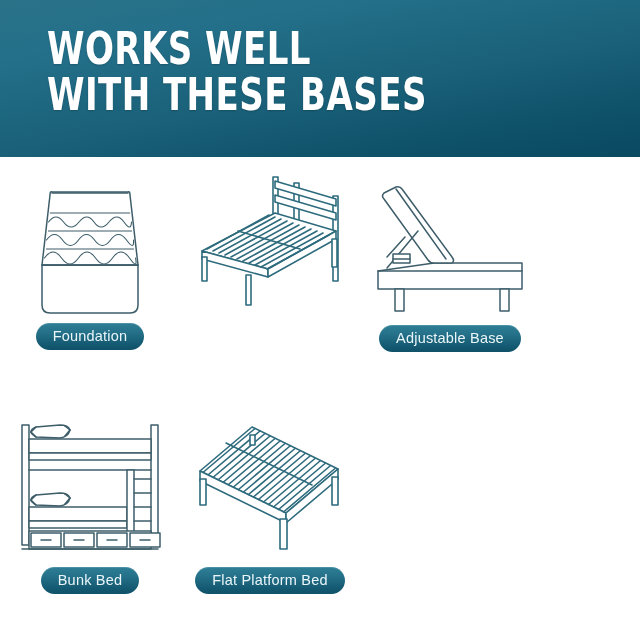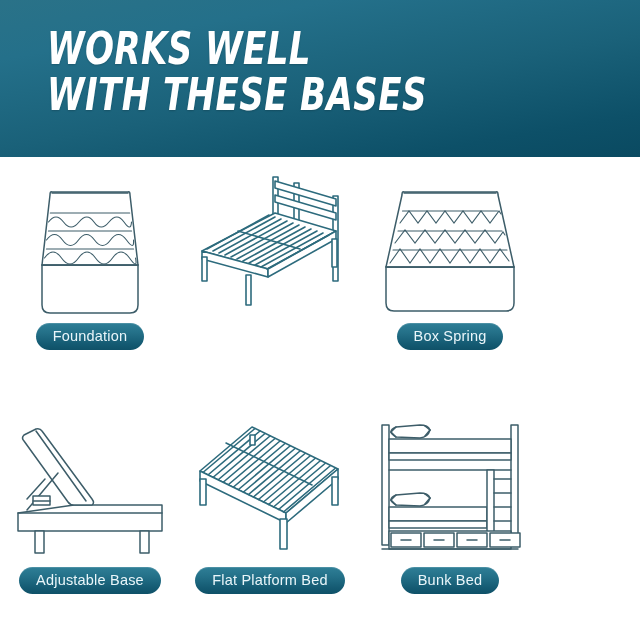--- a/index.html
+++ b/index.html
@@ -9,21 +9,20 @@
     background:#ffffff;
     font-family:"Liberation Sans", sans-serif;
     overflow:hidden;
   }
   #page{position:relative;width:640px;height:640px;background:#fff;overflow:hidden;}
 
   
   #header{
     position:absolute;left:0;top:0;width:640px;height:157px;
     background:linear-gradient(170deg,#2a7288 0%,#24708a 22%,#1a6179 55%,#0d5068 84%,#0a4a61 100%);
-    font-style:italic;
   }
   #header-title{
     position:absolute;left:47px;top:26px;
     color:#ffffff;
     font-family:"Liberation Sans Narrow","DejaVu Sans Condensed","Liberation Sans",sans-serif;
     font-weight:bold;
     font-size:44px;
     line-height:46px;
     letter-spacing:0.5px;
     text-transform:uppercase;
@@ -144,41 +143,20 @@
 
           <path class="ln-t" d="M58 62 L120 80" stroke-width="1.2"></path>
 
           <path class="ln-tw" d="M22 88 L27 88 L27 112 L22 112 Z"></path>
           <path class="ln-tw" d="M66 106 L71 106 L71 136 L66 136 Z"></path>
           <path class="ln-tw" d="M152 70 L157 70 L157 98 L152 98 Z"></path>
         </svg>
       </div>
     </div>
 
-    <div class="cell">
-      <div class="art">
-        <svg viewBox="0 0 180 150" xmlns="http://www.w3.org/2000/svg">
-
-          <path class="ln-w" d="M26 98 L26 134 Q26 142 34 142 L146 142 Q154 142 154 134 L154 98 Z"></path>
-
-          <path class="ln-w" d="M44 23 Q42 22 42 26 L26 98 L154 98 L138 26 Q138 22 136 23 Z"></path>
-          <path class="ln" d="M44 24 L136 24"></path>
-          <path class="ln" d="M26 98 L154 98"></path>
-
-          <path class="ln-thin" d="M40 54 L49 42 L58 54 L67 42 L76 54 L85 42 L94 54 L103 42 L112 54 L121 42 L130 54 L139 42 L141 45"></path>
-          <path class="ln-thin" d="M35 74 L45 61 L55 74 L65 61 L75 74 L85 61 L95 74 L105 61 L115 74 L125 61 L135 74 L143 63 L145 66"></path>
-          <path class="ln-thin" d="M30 94 L40 80 L50 94 L60 80 L70 94 L80 80 L90 94 L100 80 L110 94 L120 80 L130 94 L140 80 L149 92"></path>
-
-          <path class="ln-thin" d="M42.5 42 L137.5 42"></path>
-          <path class="ln-thin" d="M38 62 L142 62"></path>
-          <path class="ln-thin" d="M33 81 L147 81"></path>
-        </svg>
-      </div>
-      <div class="pill">Box Spring</div>
-    </div>
 
     <div class="cell pill-row2">
       <div class="art">
         <svg viewBox="0 0 180 150" xmlns="http://www.w3.org/2000/svg">
 
           <path class="ln-w" d="M18 100 L18 118 L162 118 L162 92 L74 92 Z"></path>
           <path class="ln" d="M18 100 L162 100"></path>
 
           <path class="ln-w" d="M24 28 Q21 25 24 22 L36 16 Q40 15 42 18 L92 86 Q95 90 92 92 L74 92 Q70 92 68 89 Z"></path>
 
@@ -188,20 +166,78 @@
           <path class="ln" d="M27 86 L45 66"></path>
 
           <path class="ln-w" d="M33 83 L50 83 L50 92 L33 92 Z"></path>
           <path class="ln" d="M33 88 L50 88"></path>
 
           <path class="ln-w" d="M35 118 L44 118 L44 140 L35 140 Z"></path>
           <path class="ln-w" d="M140 118 L149 118 L149 140 L140 140 Z"></path>
         </svg>
       </div>
       <div class="pill">Adjustable Base</div>
+    </div>
+
+    <div class="cell pill-row2">
+      <div class="art">
+        <svg viewBox="0 0 180 150" xmlns="http://www.w3.org/2000/svg">
+
+          <path class="ln-w" d="M22 12 L29 12 L29 132 L22 132 Z"></path>
+          <path class="ln-w" d="M151 12 L158 12 L158 132 L151 132 Z"></path>
+
+          <path class="ln-w" d="M29 26 L151 26 L151 40 L29 40 Z"></path>
+
+          <path class="ln-w" d="M29 40 L151 40 L151 47 L29 47 Z"></path>
+
+          <path class="ln-w" d="M36 14 L60 12 Q68 12 70 17 Q68 24 60 25 L36 24 Q31 21 31 19 Q31 16 36 14 Z"></path>
+          <path class="ln" d="M31 19 L36 14"></path>
+          <path class="ln" d="M31 19 L36 24"></path>
+          <path class="ln" d="M70 17 L65 13"></path>
+          <path class="ln" d="M70 17 L65 23"></path>
+
+          <path class="ln" d="M29 57 L151 57"></path>
+
+          <path class="ln-w" d="M29 94 L127 94 L127 108 L29 108 Z"></path>
+          <path class="ln-w" d="M29 108 L127 108 L127 115 L29 115 Z"></path>
+
+          <path class="ln-w" d="M36 82 L60 80 Q68 80 70 85 Q68 92 60 93 L36 92 Q31 89 31 87 Q31 84 36 82 Z"></path>
+          <path class="ln" d="M31 87 L36 82"></path>
+          <path class="ln" d="M31 87 L36 92"></path>
+          <path class="ln" d="M70 85 L65 81"></path>
+          <path class="ln" d="M70 85 L65 91"></path>
+
+          <path class="ln-w" d="M127 57 L134 57 L134 132 L127 132 Z"></path>
+
+          <g class="ln">
+            <path d="M134 66 L151 66"></path>
+            <path d="M134 80 L151 80"></path>
+            <path d="M134 94 L151 94"></path>
+            <path d="M134 108 L151 108"></path>
+            <path d="M134 120 L151 120"></path>
+          </g>
+
+          <path class="ln-w" d="M29 118 L151 118 L151 136 L29 136 Z"></path>
+          <g>
+            <path class="ln-w" d="M31 120 L61 120 L61 134 L31 134 Z"></path>
+            <path class="ln-w" d="M64 120 L94 120 L94 134 L64 134 Z"></path>
+            <path class="ln-w" d="M97 120 L127 120 L127 134 L97 134 Z"></path>
+            <path class="ln-w" d="M130 120 L160 120 L160 134 L130 134 Z"></path>
+          </g>
+          <g class="ln" stroke-width="1.6">
+            <path d="M41 127 L51 127"></path>
+            <path d="M74 127 L84 127"></path>
+            <path d="M107 127 L117 127"></path>
+            <path d="M140 127 L150 127"></path>
+          </g>
+
+          <path class="ln" d="M22 136 L158 136"></path>
+        </svg>
+      </div>
+      <div class="pill">Bunk Bed</div>
     </div>
 
     <div class="cell pill-row2">
       <div class="art">
         <svg viewBox="0 0 180 150" xmlns="http://www.w3.org/2000/svg">
 
           <path class="ln-tw" d="M72 14 L158 56 L106 100 L20 58 Z"></path>
 
           <path class="ln-tw" d="M20 58 L20 68 L106 110 L106 100 Z"></path>
 
@@ -231,72 +267,14 @@
 
           <path class="ln-tw" d="M20 66 L26 66 L26 92 L20 92 Z"></path>
           <path class="ln-tw" d="M100 106 L107 106 L107 136 L100 136 Z"></path>
           <path class="ln-tw" d="M152 64 L158 64 L158 92 L152 92 Z"></path>
           <path class="ln-tw" d="M70 22 L75 22 L75 32 L70 32 Z"></path>
         </svg>
       </div>
       <div class="pill">Flat Platform Bed</div>
     </div>
 
-    <div class="cell pill-row2">
-      <div class="art">
-        <svg viewBox="0 0 180 150" xmlns="http://www.w3.org/2000/svg">
-
-          <path class="ln-w" d="M22 12 L29 12 L29 132 L22 132 Z"></path>
-          <path class="ln-w" d="M151 12 L158 12 L158 132 L151 132 Z"></path>
-
-          <path class="ln-w" d="M29 26 L151 26 L151 40 L29 40 Z"></path>
-
-          <path class="ln-w" d="M29 40 L151 40 L151 47 L29 47 Z"></path>
-
-          <path class="ln-w" d="M36 14 L60 12 Q68 12 70 17 Q68 24 60 25 L36 24 Q31 21 31 19 Q31 16 36 14 Z"></path>
-          <path class="ln" d="M31 19 L36 14"></path>
-          <path class="ln" d="M31 19 L36 24"></path>
-          <path class="ln" d="M70 17 L65 13"></path>
-          <path class="ln" d="M70 17 L65 23"></path>
-
-          <path class="ln" d="M29 57 L151 57"></path>
-
-          <path class="ln-w" d="M29 94 L127 94 L127 108 L29 108 Z"></path>
-          <path class="ln-w" d="M29 108 L127 108 L127 115 L29 115 Z"></path>
-
-          <path class="ln-w" d="M36 82 L60 80 Q68 80 70 85 Q68 92 60 93 L36 92 Q31 89 31 87 Q31 84 36 82 Z"></path>
-          <path class="ln" d="M31 87 L36 82"></path>
-          <path class="ln" d="M31 87 L36 92"></path>
-          <path class="ln" d="M70 85 L65 81"></path>
-          <path class="ln" d="M70 85 L65 91"></path>
-
-          <path class="ln-w" d="M127 57 L134 57 L134 132 L127 132 Z"></path>
-
-          <g class="ln">
-            <path d="M134 66 L151 66"></path>
-            <path d="M134 80 L151 80"></path>
-            <path d="M134 94 L151 94"></path>
-            <path d="M134 108 L151 108"></path>
-            <path d="M134 120 L151 120"></path>
-          </g>
-
-          <path class="ln-w" d="M29 118 L151 118 L151 136 L29 136 Z"></path>
-          <g>
-            <path class="ln-w" d="M31 120 L61 120 L61 134 L31 134 Z"></path>
-            <path class="ln-w" d="M64 120 L94 120 L94 134 L64 134 Z"></path>
-            <path class="ln-w" d="M97 120 L127 120 L127 134 L97 134 Z"></path>
-            <path class="ln-w" d="M130 120 L160 120 L160 134 L130 134 Z"></path>
-          </g>
-          <g class="ln" stroke-width="1.6">
-            <path d="M41 127 L51 127"></path>
-            <path d="M74 127 L84 127"></path>
-            <path d="M107 127 L117 127"></path>
-            <path d="M140 127 L150 127"></path>
-          </g>
-
-          <path class="ln" d="M22 136 L158 136"></path>
-        </svg>
-      </div>
-      <div class="pill">Bunk Bed</div>
-    </div>
-
   </div>
 </div>
 
 </body></html>

